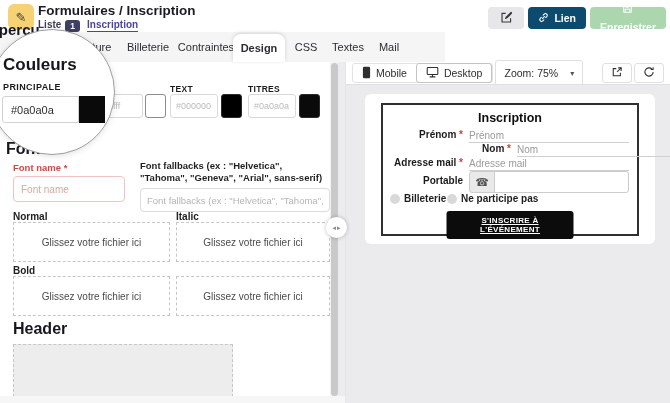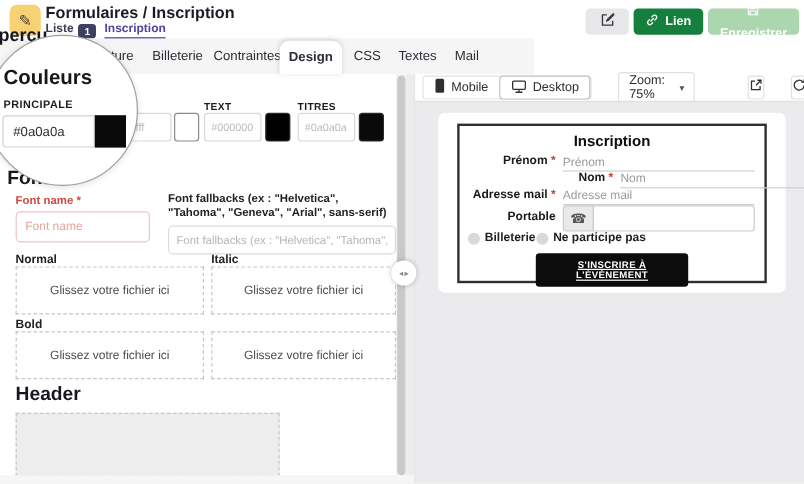--- a/index.html
+++ b/index.html
@@ -17,21 +17,21 @@
   .app-title { left:38px; top:3px; font-size:13.5px; font-weight:700; color:#1b1b26; }
   .subnav { left:38px; top:19px; display:flex; align-items:center; font-size:10px; }
   .subnav-liste { font-weight:700; color:#3c3c52; border-bottom:2px solid #3f3f63; padding-bottom:1px; }
   .count-badge { background:#3f3f63; color:#fff; font-size:8.5px; font-weight:700;
     border-radius:3px; padding:1px 5px; margin:0 7px 0 4px; }
   .subnav-inscription { font-weight:700; color:#4c459c; border-bottom:2px solid #4c459c; padding-bottom:1px; }
   .hdr-actions { right:4px; top:7px; display:flex; gap:4px; }
   .btn { height:22px; border-radius:4px; display:flex; align-items:center; justify-content:center;
     font-size:10.5px; font-weight:600; gap:5px; padding:0 10px; cursor:pointer; }
   .btn-edit { background:#e7e7ea; color:#3a3a3a; width:36px; }
-  .btn-lien { background:#15803d; color:#fff; }
+  .btn-lien { background:#0c4a6e; color:#fff; }
   .btn-save { background:#abd6ae; color:#fff;flex-direction:column; }
 
   
   .tab-strip { left:0; top:32px; width:445px; height:30px; background:#f5f5f6; }
   .tab { position:absolute; top:32px; height:30px; line-height:30px; text-align:center;
     font-size:11px; color:#2c2c35; cursor:pointer; }
   .tab.active { top:34px; height:28px; line-height:28px; background:#fff;
     border-radius:8px 8px 0 0; font-weight:700; box-shadow:0 -1px 4px rgba(0,0,0,.14); z-index:2; }
 
   
@@ -60,21 +60,21 @@
   .v-scroll-track { left:330px; top:62px; width:8px; height:341px; background:#f3f3f4; }
   .v-scroll-thumb { left:330.5px; top:63px; width:7px; height:333px; background:#c9c9ca; border-radius:4px; }
   .panel-gap { left:338px; top:62px; width:7px; height:341px; background:#ececee; }
   .split-handle { left:326px; top:217px; width:21px; height:21px; background:#fff; border-radius:50%;
     box-shadow:0 0 4px rgba(0,0,0,.25); display:flex; align-items:center; justify-content:center;
     gap:1px; font-size:7px; color:#8a8a8a; z-index:6; cursor:col-resize; }
 
   
   .preview-toolbar { left:345px; top:62px; width:325px; height:23px; background:#fff;
     border-bottom:1px solid #e0e0e0; border-left:1px solid #e6e6e6;
-    display:flex; align-items:center; padding:0 6px; gap:22px; }
+    display:flex; align-items:center; padding:0 6px; gap:2px; }
   .seg-group { display:flex; align-items:center; border:1px solid #e3e3e3; border-radius:3px; height:20px; }
   .seg { display:flex; align-items:center; gap:5px; font-size:10.5px; color:#2e2e2e;
     padding:0 9px; height:20px; cursor:pointer; }
   .seg.selected { border:1px solid #c4c4c4; border-radius:3px; background:#fff; height:20px; }
   .zoom-select { display:flex; align-items:center; border:1px solid #e0e0e0; border-radius:3px;
     height:20px; padding:12px 8px; font-size:10.5px; color:#2e2e2e; gap:12px; cursor:pointer; }
   .caret { font-size:8px; color:#555; }
   .tb-spacer { flex:1; }
   .icon-btn { width:30px; height:20px; border:1px solid #e0e0e0; border-radius:3px; background:#fff;
     display:flex; align-items:center; justify-content:center; cursor:pointer; }

